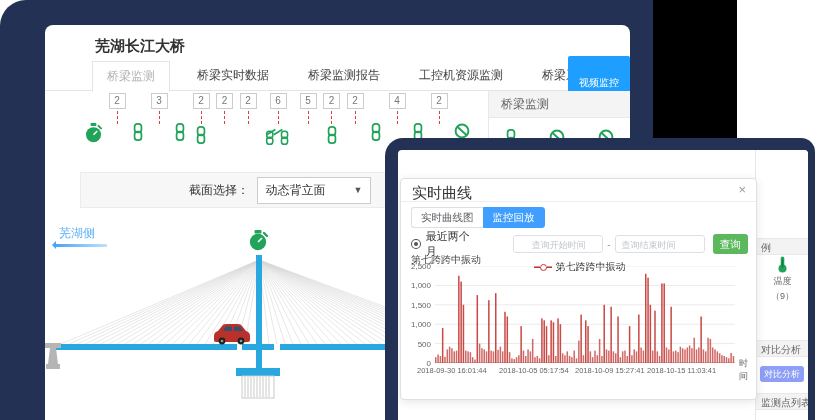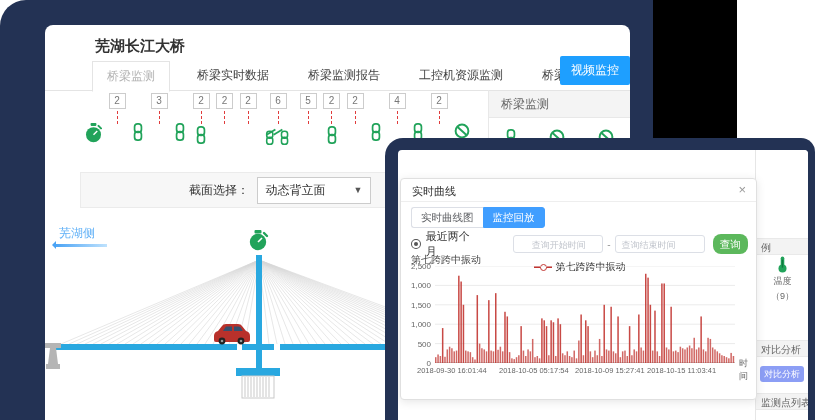--- a/index.html
+++ b/index.html
@@ -8,21 +8,21 @@
   
   .navy-main{position:absolute;left:0;top:0;width:737px;height:420px;background:#233254;border-top-left-radius:26px;}
   .black-block{position:absolute;left:653px;top:0;width:84px;height:140px;background:#000;}
 
   
   .window1{position:absolute;left:45px;top:25px;width:585px;height:395px;background:#fff;border-radius:8px 8px 0 0;overflow:hidden;}
   .w1-title{position:absolute;left:50px;top:12px;font-size:15px;font-weight:bold;color:#333;}
   .tabbar{position:absolute;left:0;top:36px;width:585px;height:29px;border-bottom:1px solid #e4e4e4;}
   .tab{position:absolute;top:0;height:28px;line-height:28px;font-size:12px;color:#444;cursor:pointer;}
   .tab.active{color:#b3b3b3;background:#fff;border:1px solid #e4e4e4;border-bottom:1px solid #fff;padding:0 14px;height:29px;}
-  .video-btn{position:absolute;right:0;top:-5px;background:#1e9fff;color:#fff;font-size:12px;padding:6px 11px;border-radius:2px;cursor:pointer;}
+  .video-btn{position:absolute;right:0;top:-5px;background:#1e9fff;color:#fff;font-size:10px;padding:20px 11px;border-radius:2px;cursor:pointer;}
 
   
   .sensor-row{position:absolute;left:40px;top:68px;width:385px;height:58px;display:flex;justify-content:space-between;align-items:flex-start;}
   .sensor-item{display:flex;flex-direction:column;align-items:center;}
   .sensor-badge{min-width:9px;padding:1px 3px;border:1px solid #ccc;background:#fff;color:#777;font-size:10px;text-align:center;line-height:12px;}
   .sensor-dash{width:0;height:13px;border-left:1px dashed #e03c3c;margin-top:2px;}
   .sensor-icon{margin-top:2px;line-height:0;}
   .sensor-item.icon-only .sensor-icon{margin-top:30px;}
 
   
@@ -49,34 +49,34 @@
 
   .rp{position:absolute;left:357px;top:0;width:53px;height:270px;border-left:1px solid #e6e6e6;background:#fff;}
   .rp-header{position:absolute;left:0;width:53px;height:17px;line-height:17px;background:#f3f3f3;border-top:1px solid #e9e9e9;border-bottom:1px solid #e9e9e9;font-size:10px;color:#666;padding-left:5px;box-sizing:border-box;white-space:nowrap;overflow:hidden;}
   .rp-temp{position:absolute;left:0;top:106px;width:53px;text-align:center;font-size:9px;color:#666;}
   .rp-temp .cnt{margin-top:2px;}
   .compare-btn{position:absolute;left:4px;top:216px;width:44px;height:16px;line-height:16px;text-align:center;background:#8c9ef5;color:#fff;font-size:9px;border-radius:3px;cursor:pointer;}
 
   
   .modal{position:absolute;left:2px;top:28px;width:357px;height:222px;background:#fff;border:1px solid #e0e0e0;border-radius:4px;box-shadow:0 2px 10px rgba(0,0,0,.10);box-sizing:border-box;}
   .modal-header{position:relative;height:22px;border-bottom:1px solid #eee;}
-  .modal-title{position:absolute;left:11px;top:5px;font-size:11px;color:#333;font-family:Liberation Mono, monospace;}
+  .modal-title{position:absolute;left:11px;top:5px;font-size:15px;color:#333;font-family:Liberation Mono, monospace;}
   .modal-close{position:absolute;right:10px;top:3px;font-size:13px;color:#999;cursor:pointer;}
   .modal-tabs{position:absolute;left:10px;top:28px;display:flex;}
   .mtab{height:19px;line-height:19px;padding:0 9px;font-size:10.5px;border:1px solid #dcdfe6;color:#606266;background:#fff;cursor:pointer;}
   .mtab:first-child{border-radius:3px 0 0 3px;border-right:none;}
   .mtab.active{background:#409eff;border-color:#409eff;color:#fff;border-radius:0 3px 3px 0;}
   .query-row{position:absolute;left:10px;top:55px;width:337px;height:20px;display:flex;align-items:center;}
   .radio{width:8px;height:8px;border-radius:50%;border:1px solid #555;position:relative;margin-right:5px;cursor:pointer;}
   .radio:after{content:"";position:absolute;left:2px;top:2px;width:4px;height:4px;border-radius:50%;background:#555;}
   .radio-label{font-size:11px;color:#333;}
   .date-input{width:92px;height:18px;border:1px solid #dcdfe6;border-radius:3px;font-size:9px;color:#c0c4cc;line-height:18px;padding-left:6px;box-sizing:border-box;background:#fff;}
   .date-input.first{margin-left:33px;padding-left:18px;}
   .range-sep{margin:0 4px;font-size:10px;color:#999;}
-  .query-btn{margin-left:8px;width:36px;height:20px;line-height:20px;text-align:center;background:#5cb85c;color:#fff;font-size:10.5px;border-radius:8px;cursor:pointer;}
+  .query-btn{margin-left:8px;width:36px;height:20px;line-height:20px;text-align:center;background:#5cb85c;color:#fff;font-size:10.5px;border-radius:3px;cursor:pointer;}
   .chart-legend{position:absolute;left:0;top:81px;width:357px;text-align:center;font-size:10px;color:#333;}
   .lg-mark{display:inline-block;vertical-align:middle;position:relative;width:18px;height:2px;background:#c23531;margin-right:4px;}
   .lg-mark:after{content:"";position:absolute;left:6px;top:-2.5px;width:5px;height:5px;border:1.5px solid #c23531;border-radius:50%;background:#fff;}
   .chart-title{position:absolute;left:10px;top:74px;font-size:10px;color:#464646;}
   .plot{position:absolute;left:34px;top:87px;width:300px;height:97px;}
   .ylabel{position:absolute;width:30px;text-align:right;font-size:8px;color:#666;left:0;}
   .xlabel{position:absolute;top:187px;font-size:7.5px;color:#666;white-space:nowrap;}
   .xaxis-name{position:absolute;left:338px;top:178px;font-size:9px;color:#666;}
 </style>
 </head>

